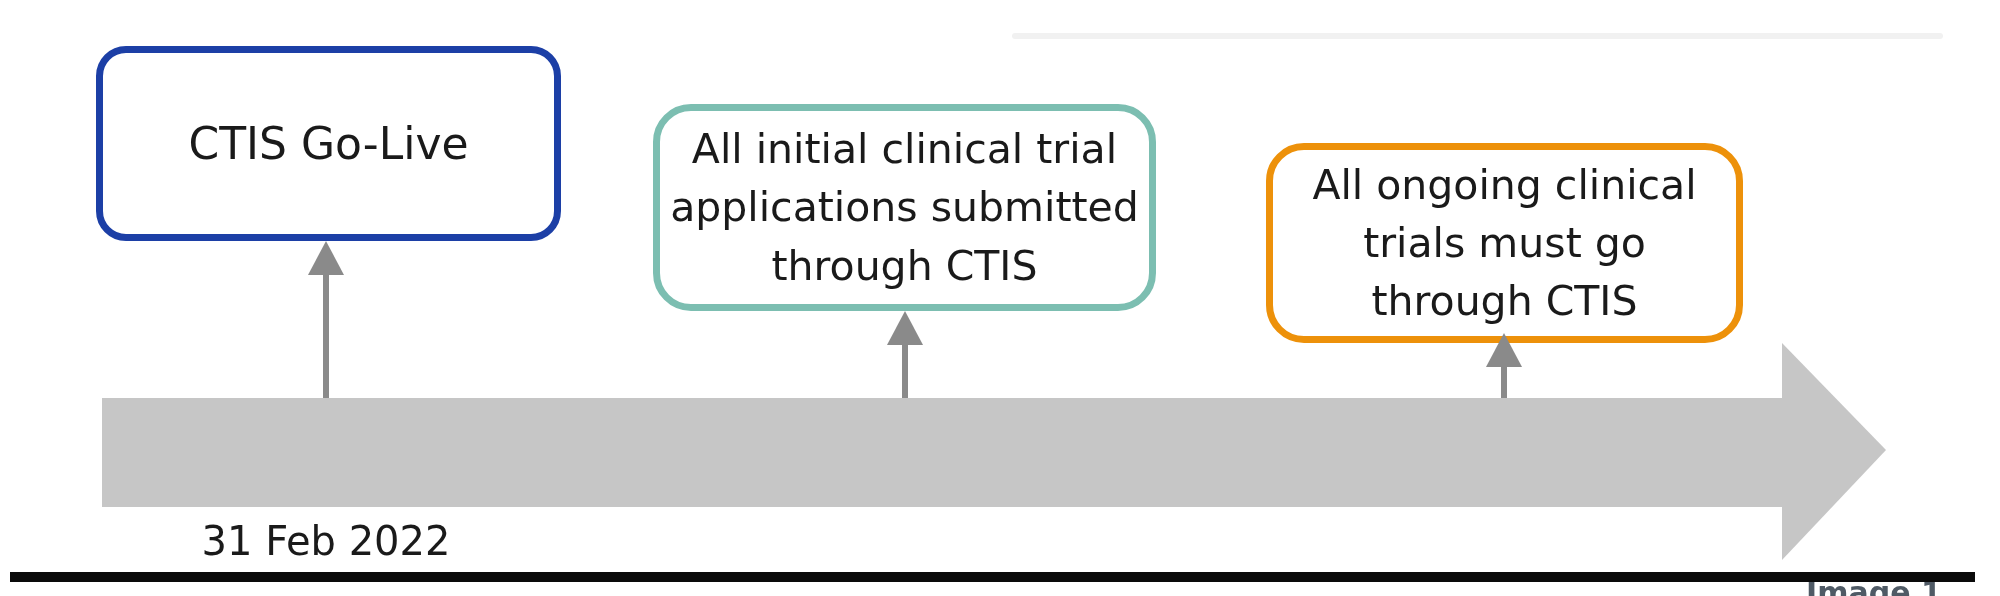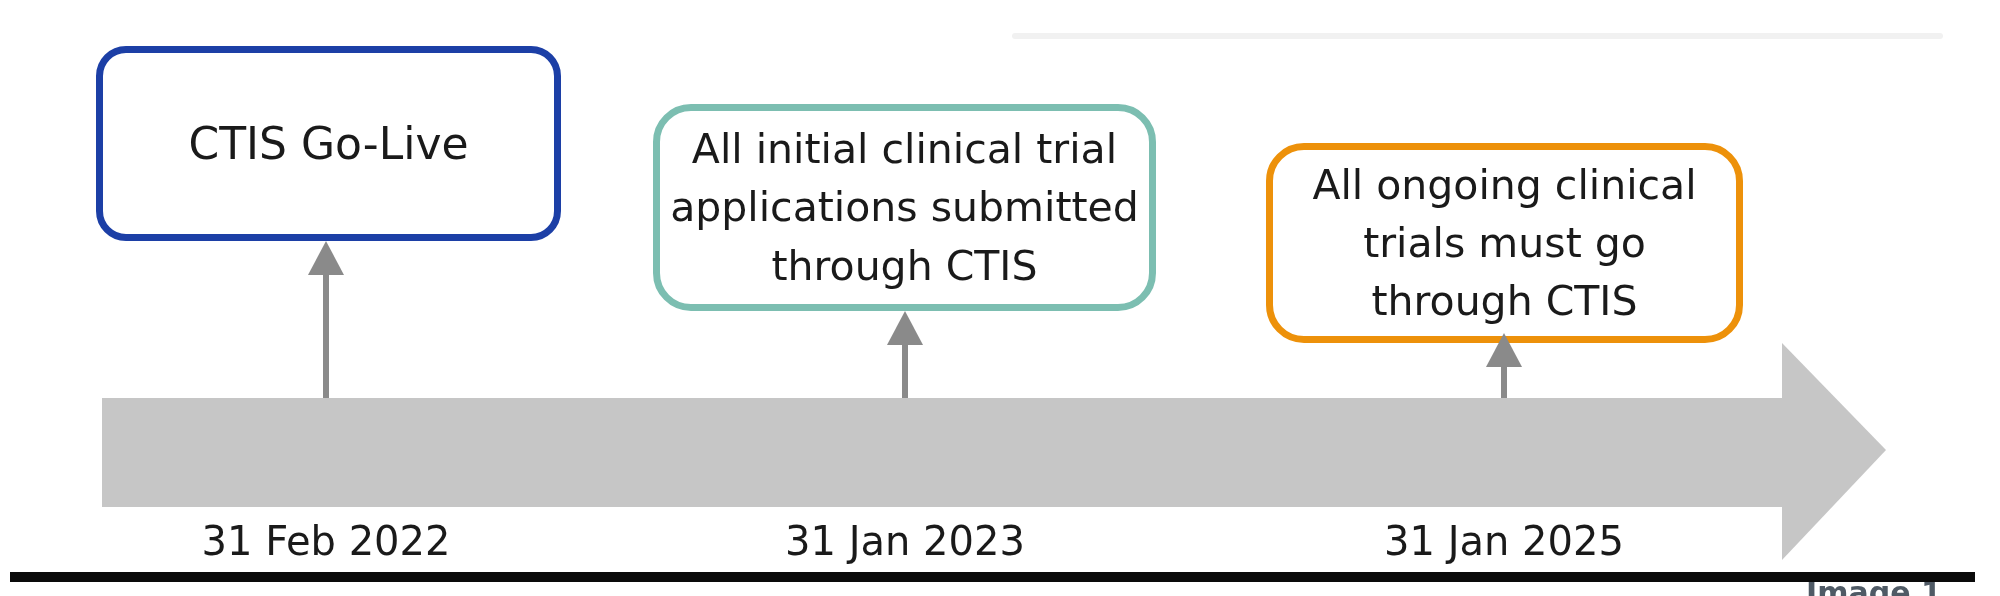--- a/index.html
+++ b/index.html
@@ -100,20 +100,18 @@
 
   <div class="connector conn-3">
     <div class="head" style="border-bottom-color: rgb(138, 138, 138);"></div>
     <div class="stem" style="background-color: rgb(138, 138, 138);"></div>
   </div>
 
   <div class="timeline-bar" style="background-color: rgb(198, 198, 198);"></div>
   <div class="timeline-head" style="border-left-color: rgb(198, 198, 198);"></div>
 
   <div class="date-label date-1">31 Feb 2022</div>
-  <div class="date-label date-2">31 Jan 2023</div>
-  <div class="date-label date-3">31 Jan 2025</div>
 
   <div class="figure-caption" style="color: rgb(79, 90, 101);">Image 1</div>
 
   <div class="baseline-rule" style="background-color: rgb(10, 10, 10);"></div>
 
 </div>
 
 </body></html>

